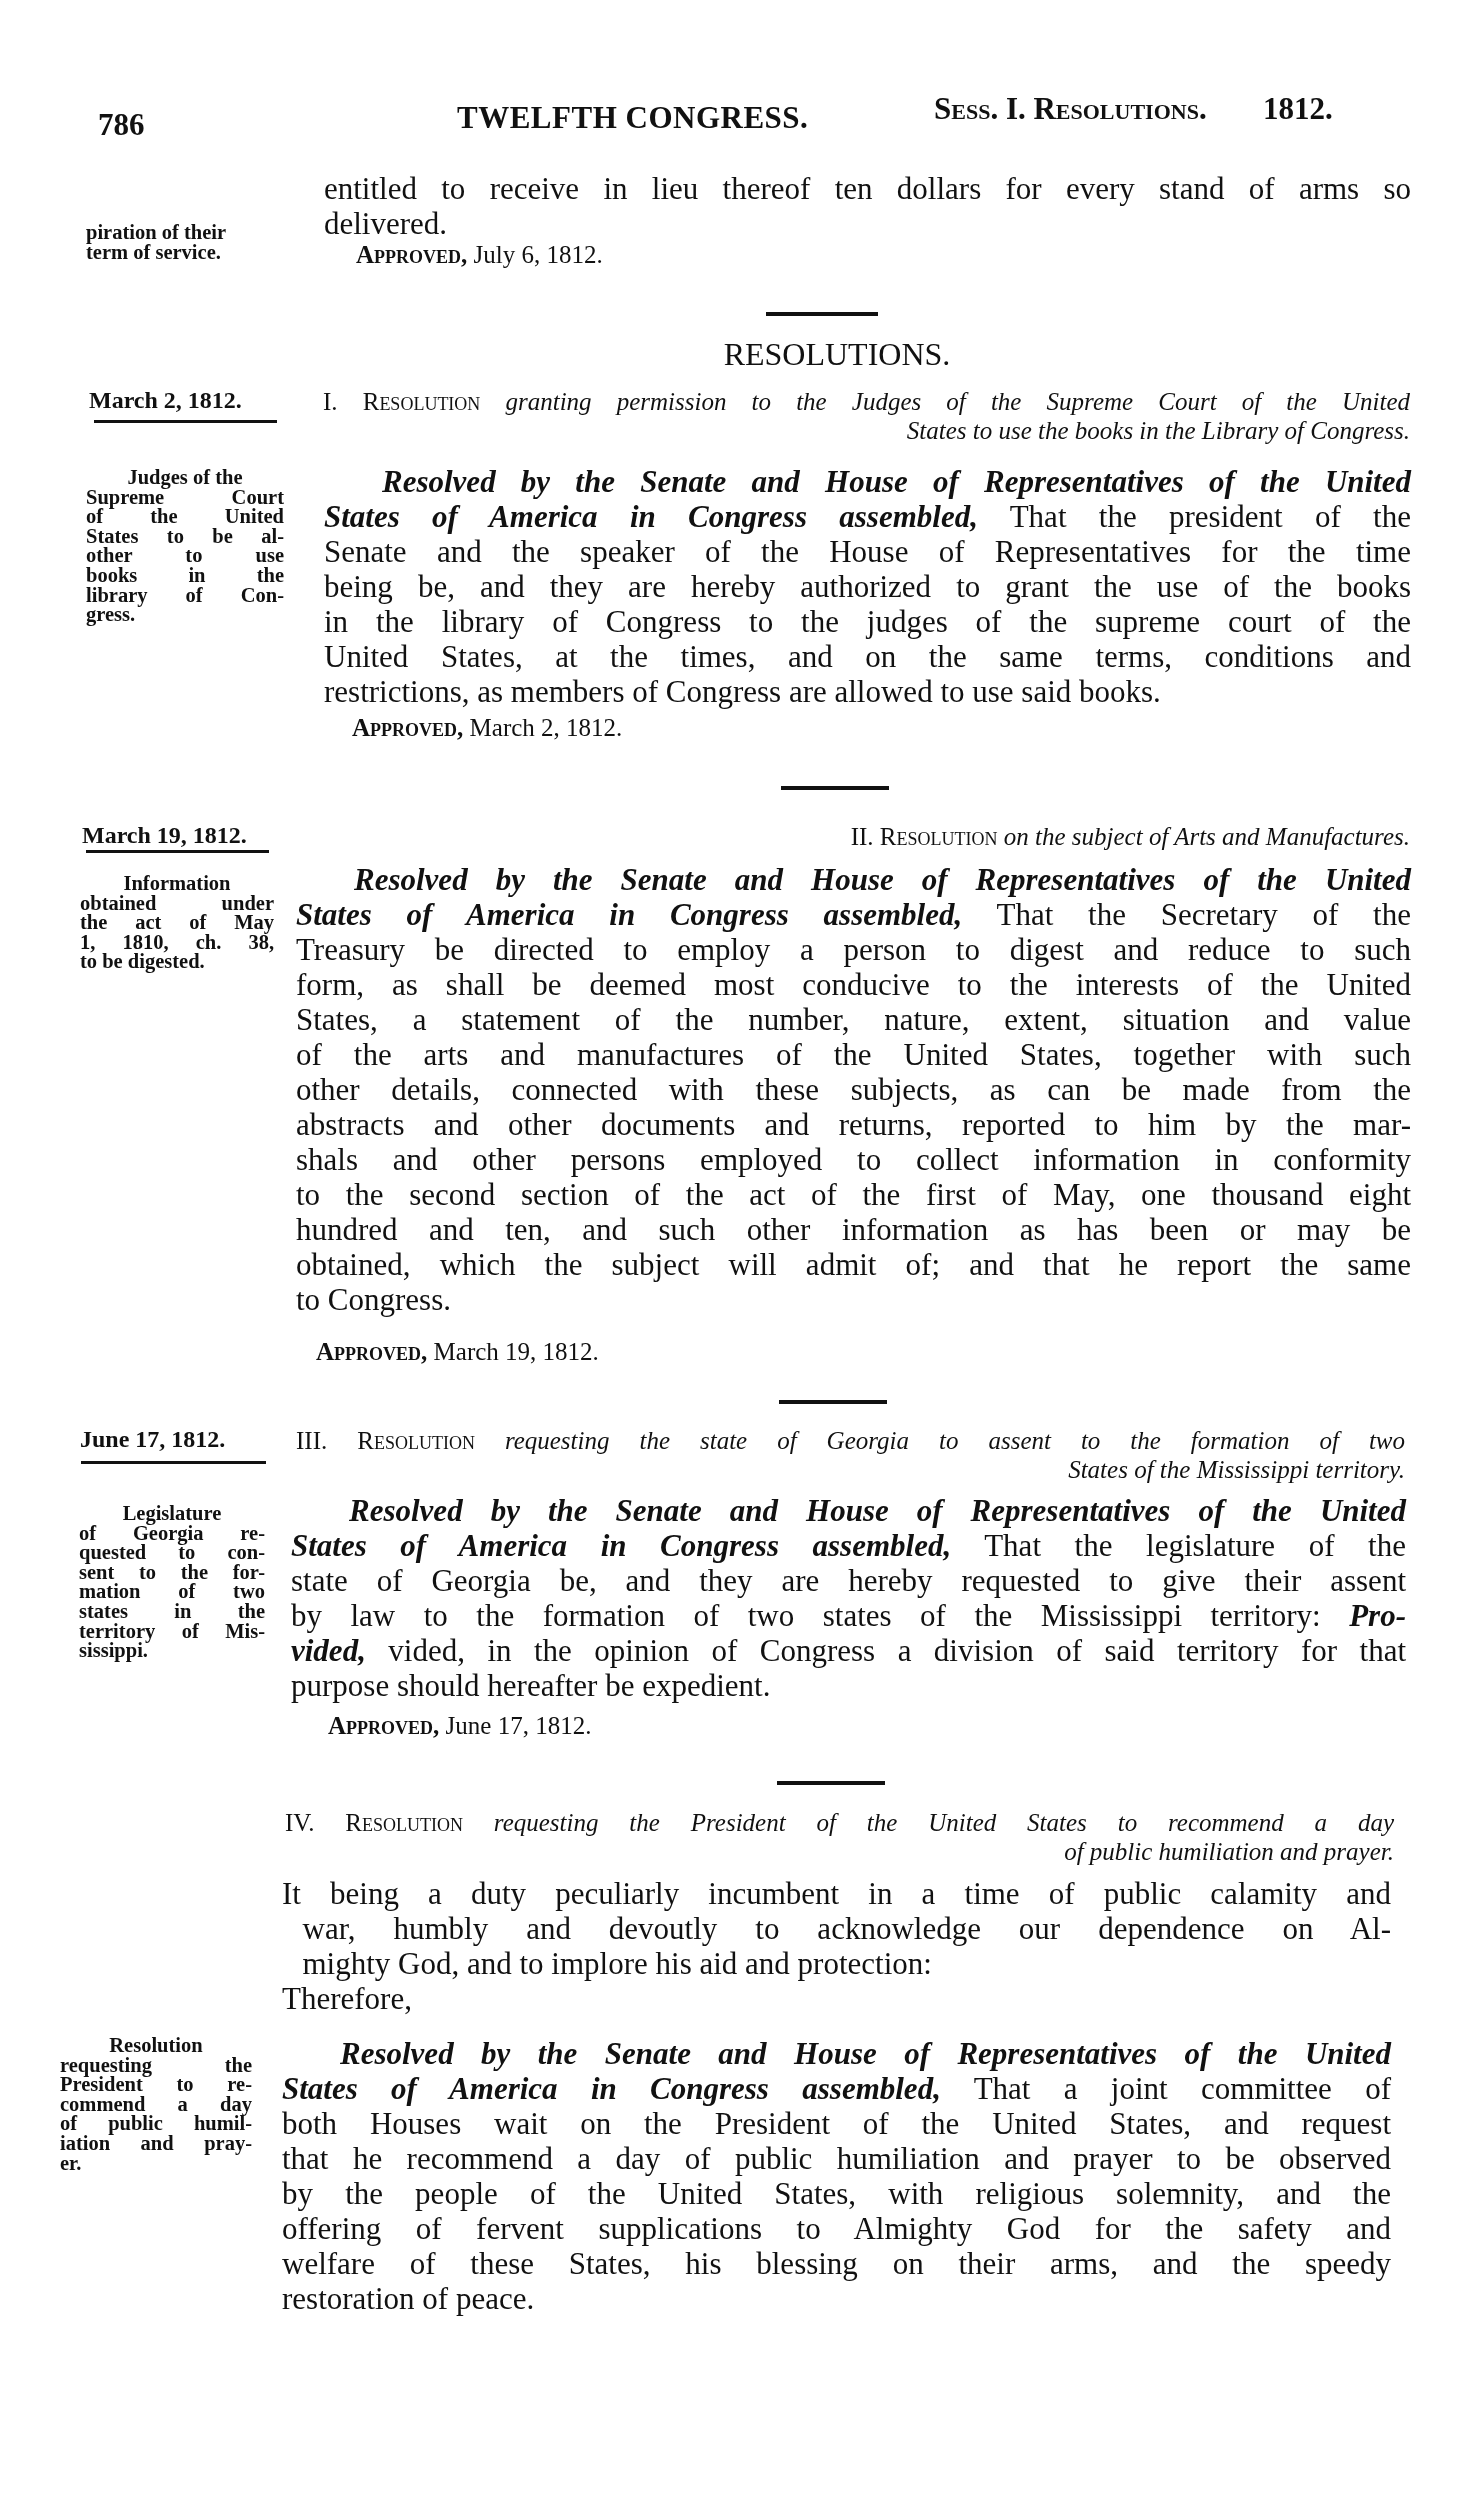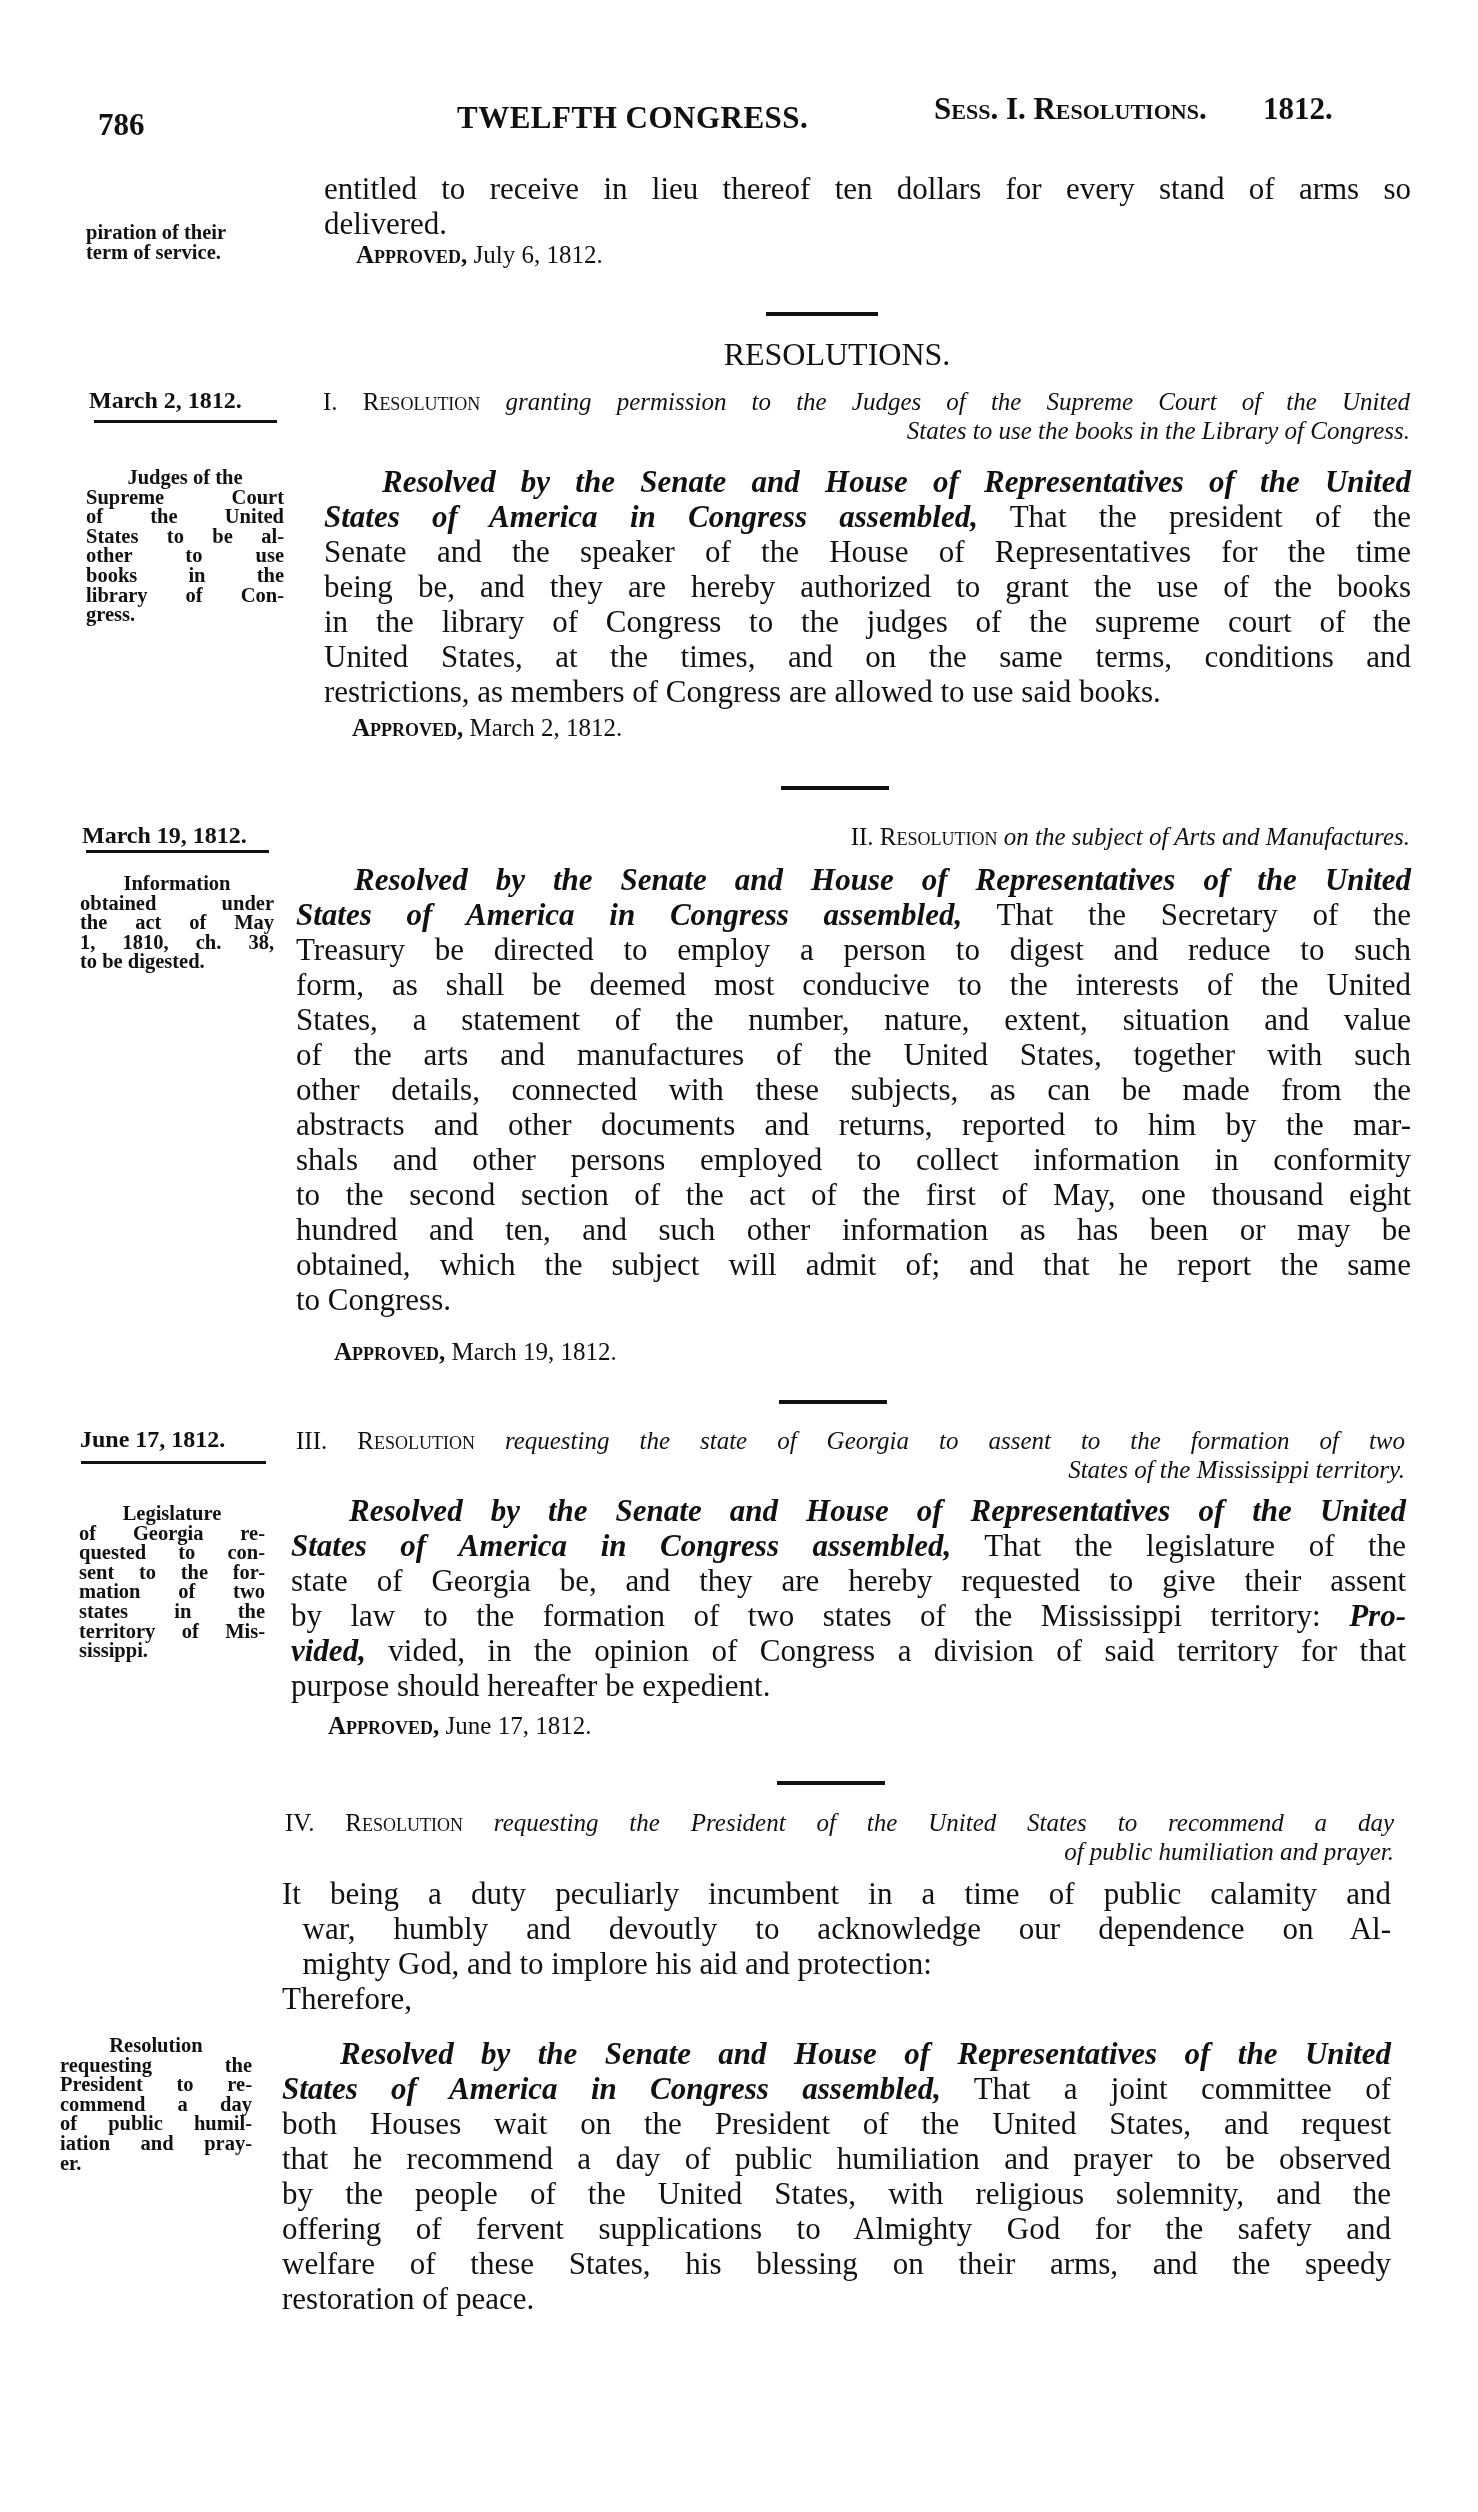--- a/index.html
+++ b/index.html
@@ -136,21 +136,21 @@
     <span class="ln">States, a statement of the number, nature, extent, situation and value</span>
     <span class="ln">of the arts and manufactures of the United States, together with such</span>
     <span class="ln">other details, connected with these subjects, as can be made from the</span>
     <span class="ln">abstracts and other documents and returns, reported to him by the mar-</span>
     <span class="ln">shals and other persons employed to collect information in conformity</span>
     <span class="ln">to the second section of the act of the first of May, one thousand eight</span>
     <span class="ln">hundred and ten, and such other information as has been or may be</span>
     <span class="ln">obtained, which the subject will admit of; and that he report the same</span>
     <span class="ln last">to Congress.</span>
   </div>
-  <div class="approved" style="top:1338px;left:334px;">
+  <div class="approved" style="top:1338px;left:316px;">
     <span class="sc">Approved,</span>
     <span>March 19, 1812.</span>
   </div>
 
   <div class="section-rule" style="top:1400px;left:779px;width:108px;"></div>
 
   <div class="date-note" style="top:1426px;left:80px;">June 17, 1812.</div>
   <div class="date-rule" style="top:1461px;left:81px;width:185px;"></div>
   <div class="res-title" style="top:1426px;left:296px;width:1109px;">
     <span class="ln ln1"><span>III.</span>&nbsp;<span class="sc">Resolution</span>&nbsp;<em>requesting the state of Georgia to assent to the formation of two</em></span>

